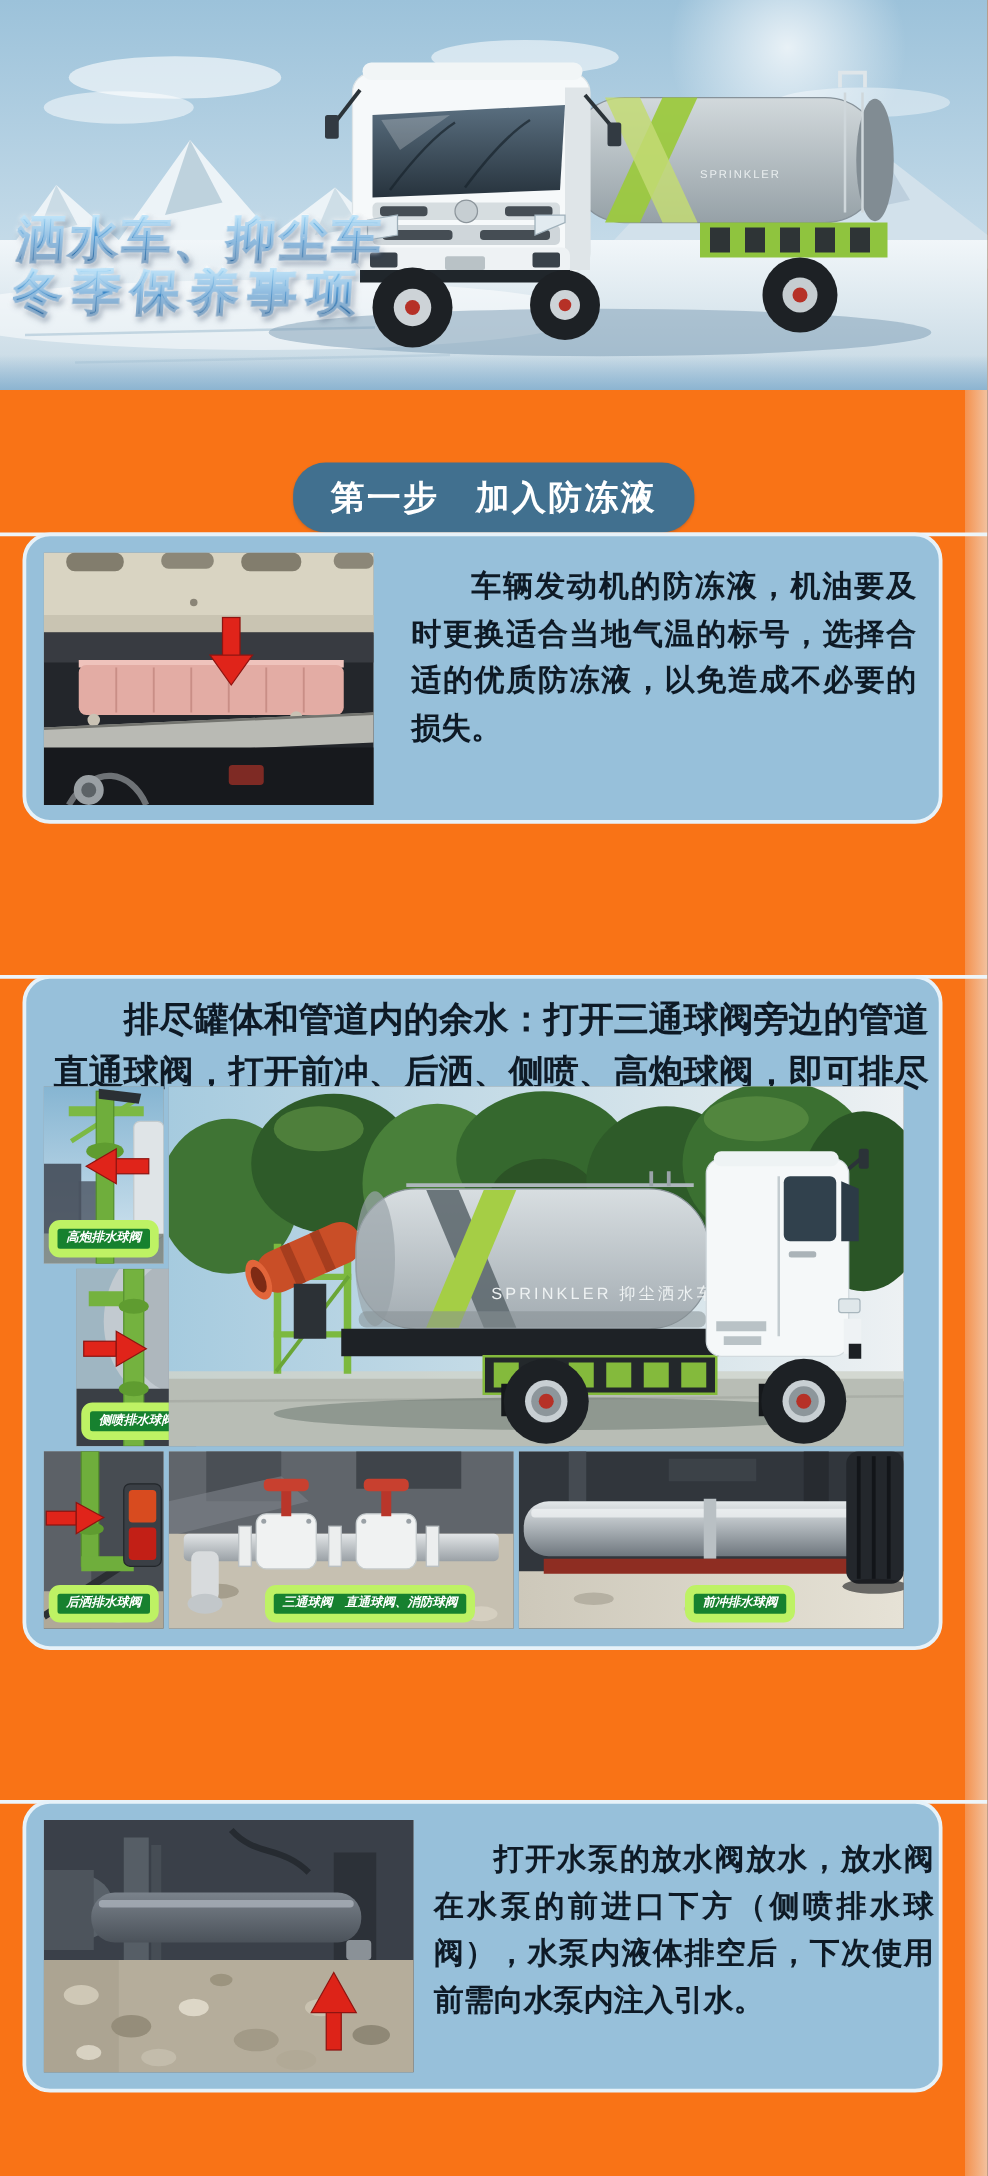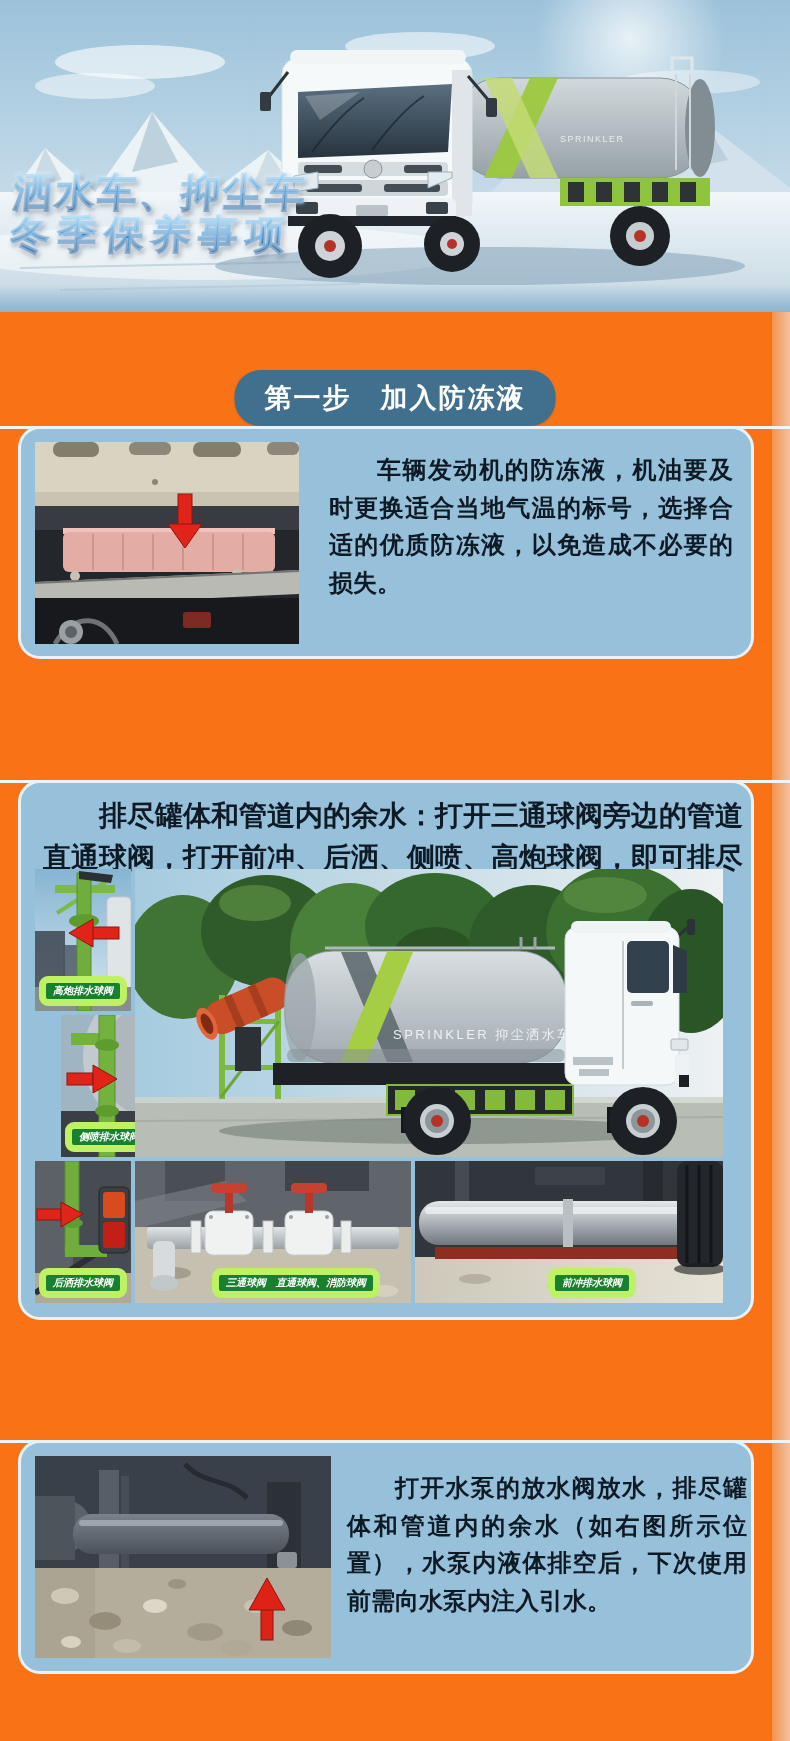--- a/index.html
+++ b/index.html
@@ -488,16 +488,16 @@
           <ellipse cx="202" cy="192" rx="16" ry="8" fill="#b1a996"></ellipse>
           <ellipse cx="36" cy="186" rx="10" ry="6" fill="#d8d2c2"></ellipse>
           <ellipse cx="142" cy="128" rx="9" ry="5" fill="#9c947f"></ellipse>
         </g>
         <g fill="#dd2318" stroke="#8f1410" stroke-width="1">
           <rect x="226" y="150" width="12" height="34"></rect>
           <polygon points="214,154 250,154 232,122"></polygon>
         </g>
       </svg>
     </div>
-    <div class="body-text" style="left:326px;top:26px;width:400px;font-size:24px;line-height:1.57;">打开水泵的放水阀放水，排尽罐体和管道内的余水（如右图所示位置），水泵内液体排空后，下次使用前需向水泵内注入引水。</div>
+    <div class="body-text" style="left:326px;top:26px;width:400px;font-size:24px;line-height:1.57;">打开水泵的放水阀放水，放水阀在水泵的前进口下方（侧喷排水球阀），水泵内液体排空后，下次使用前需向水泵内注入引水。</div>
   </div>
 
 </div>
 
 </body></html>

